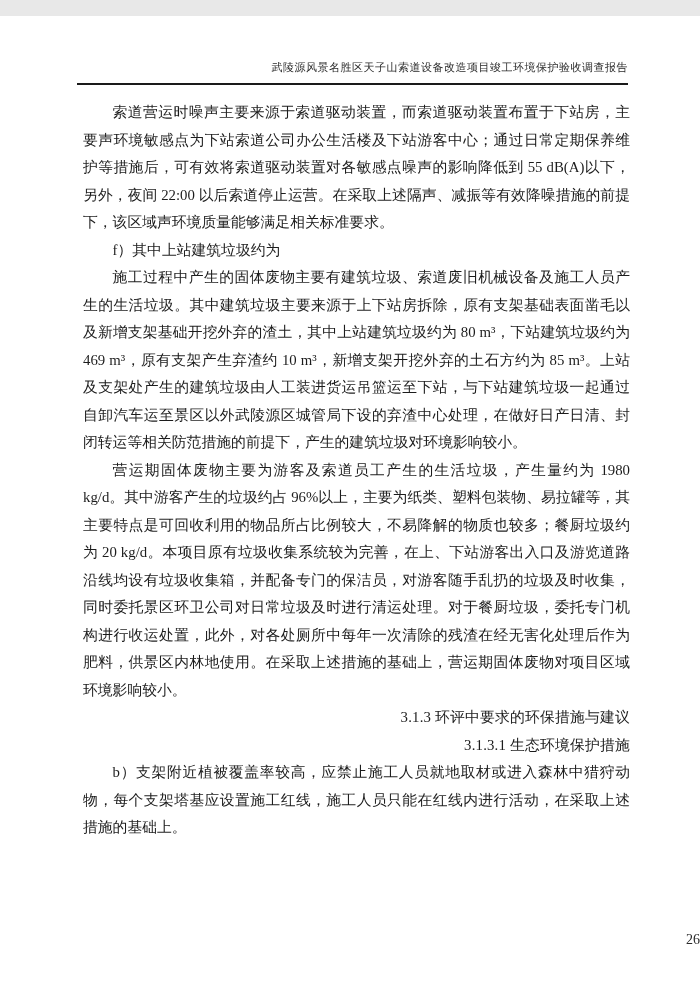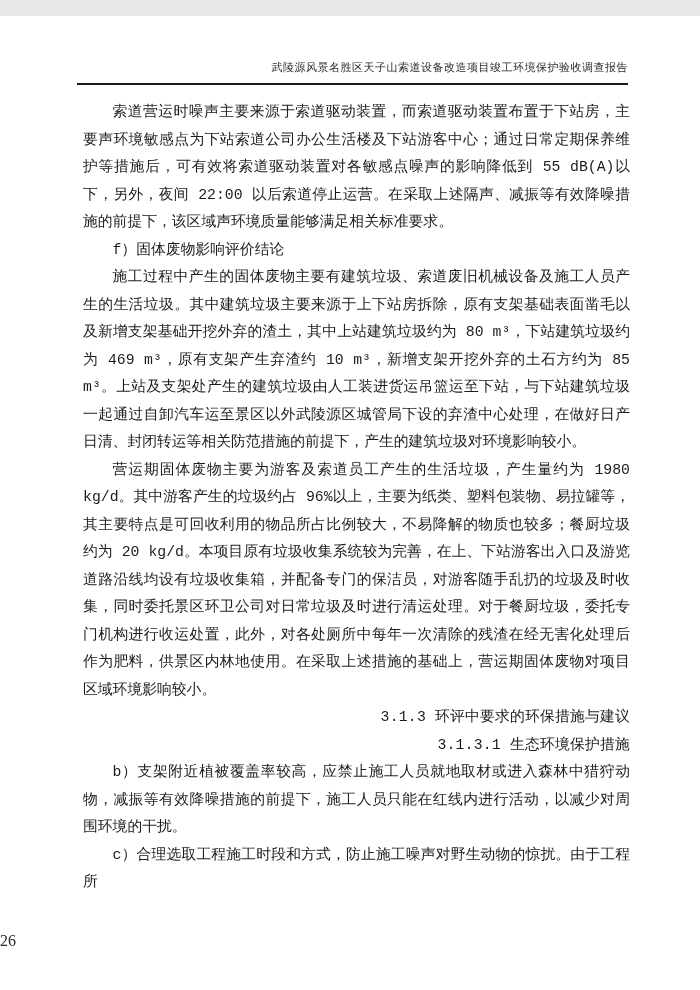--- a/index.html
+++ b/index.html
@@ -42,57 +42,55 @@
     left: 83px;
     width: 547px;
     font-size: 14.8px;
     line-height: 27.5px;
     text-align: justify;
     color: #1c1c1c;
   }
   .content p {
     margin: 0;
     padding: 0;
-    font-family: Liberation Mono, monospace;
   }
   .para-indent {
     text-indent: 2em;
   }
   .heading {
     text-indent: 0;
     text-align: right;
     letter-spacing: 0.2px;
   }
   .footer {
     position: absolute;
     top: 916px;
     left: 0;
     width: 700px;
-    text-align: left;
-    font-size: 16px;
+    text-align: right;
+    font-size: 14px;
     color: #2a2a2a;
   }
 </style>
 </head>
 <body>
 
 <div class="page">
 
   <div class="running-header">武陵源风景名胜区天子山索道设备改造项目竣工环境保护验收调查报告</div>
 
   <div class="header-rule"></div>
 
   <div class="content">
     <p class="para-indent">索道营运时噪声主要来源于索道驱动装置，而索道驱动装置布置于下站房，主要声环境敏感点为下站索道公司办公生活楼及下站游客中心；通过日常定期保养维护等措施后，可有效将索道驱动装置对各敏感点噪声的影响降低到 55 dB(A)以下，另外，夜间 22:00 以后索道停止运营。在采取上述隔声、减振等有效降噪措施的前提下，该区域声环境质量能够满足相关标准要求。</p>
-    <p class="para-indent">f）固体废物影响评价结论</p>
+    <p class="para-indent">f）其中上站建筑垃圾约为</p>
     <p class="para-indent">施工过程中产生的固体废物主要有建筑垃圾、索道废旧机械设备及施工人员产生的生活垃圾。其中建筑垃圾主要来源于上下站房拆除，原有支架基础表面凿毛以及新增支架基础开挖外弃的渣土，其中上站建筑垃圾约为 80 m³，下站建筑垃圾约为 469 m³，原有支架产生弃渣约 10 m³，新增支架开挖外弃的土石方约为 85 m³。上站及支架处产生的建筑垃圾由人工装进货运吊篮运至下站，与下站建筑垃圾一起通过自卸汽车运至景区以外武陵源区城管局下设的弃渣中心处理，在做好日产日清、封闭转运等相关防范措施的前提下，产生的建筑垃圾对环境影响较小。</p>
     <p class="para-indent">营运期固体废物主要为游客及索道员工产生的生活垃圾，产生量约为 1980 kg/d。其中游客产生的垃圾约占 96%以上，主要为纸类、塑料包装物、易拉罐等，其主要特点是可回收利用的物品所占比例较大，不易降解的物质也较多；餐厨垃圾约为 20 kg/d。本项目原有垃圾收集系统较为完善，在上、下站游客出入口及游览道路沿线均设有垃圾收集箱，并配备专门的保洁员，对游客随手乱扔的垃圾及时收集，同时委托景区环卫公司对日常垃圾及时进行清运处理。对于餐厨垃圾，委托专门机构进行收运处置，此外，对各处厕所中每年一次清除的残渣在经无害化处理后作为肥料，供景区内林地使用。在采取上述措施的基础上，营运期固体废物对项目区域环境影响较小。</p>
     <p class="heading">3.1.3 环评中要求的环保措施与建议</p>
     <p class="heading">3.1.3.1  生态环境保护措施</p>
-    <p class="para-indent">b）支架附近植被覆盖率较高，应禁止施工人员就地取材或进入森林中猎狩动物，减振等有效降噪措施的前提下，施工人员只能在红线内进行活动，以减少对周围环境的干扰。</p>
-    <p class="para-indent">c）合理选取工程施工时段和方式，防止施工噪声对野生动物的惊扰。由于工程所</p>
+    <p class="para-indent">b）支架附近植被覆盖率较高，应禁止施工人员就地取材或进入森林中猎狩动物，每个支架塔基应设置施工红线，施工人员只能在红线内进行活动，在采取上述措施的基础上。</p>
   </div>
 
   <div class="footer">
     <span>26</span>
   </div>
 
 </div>
 
 </body></html>

